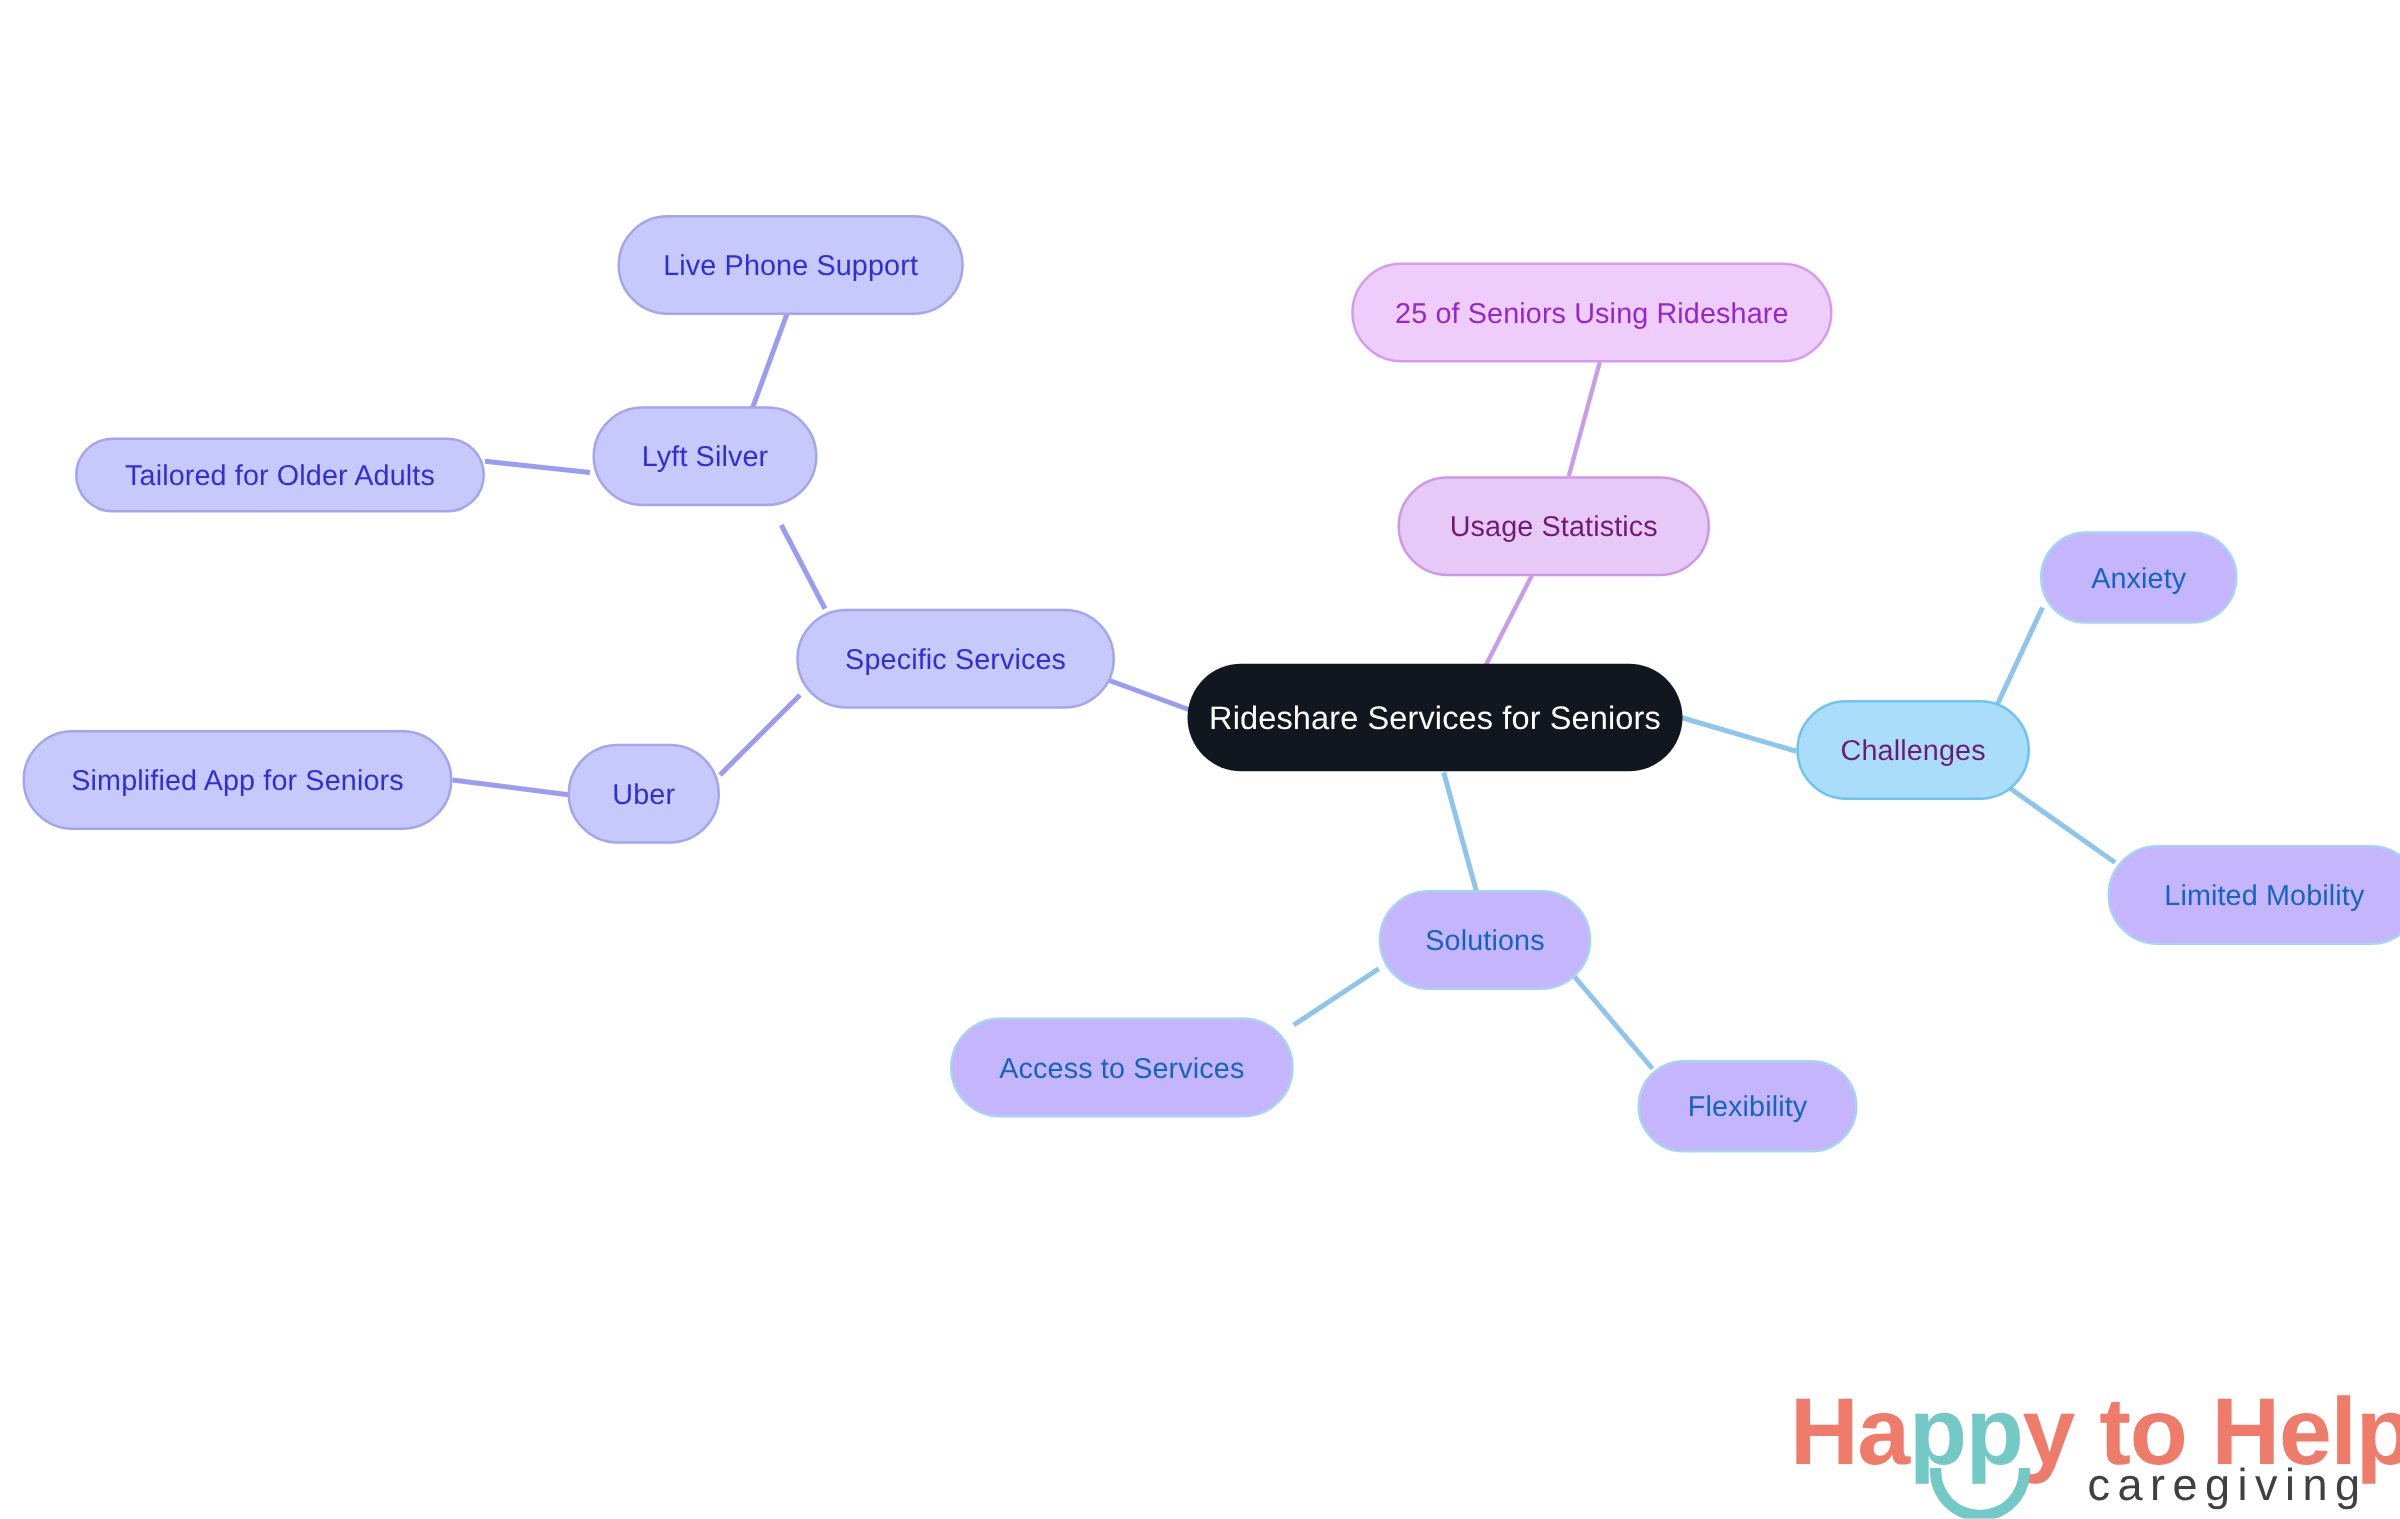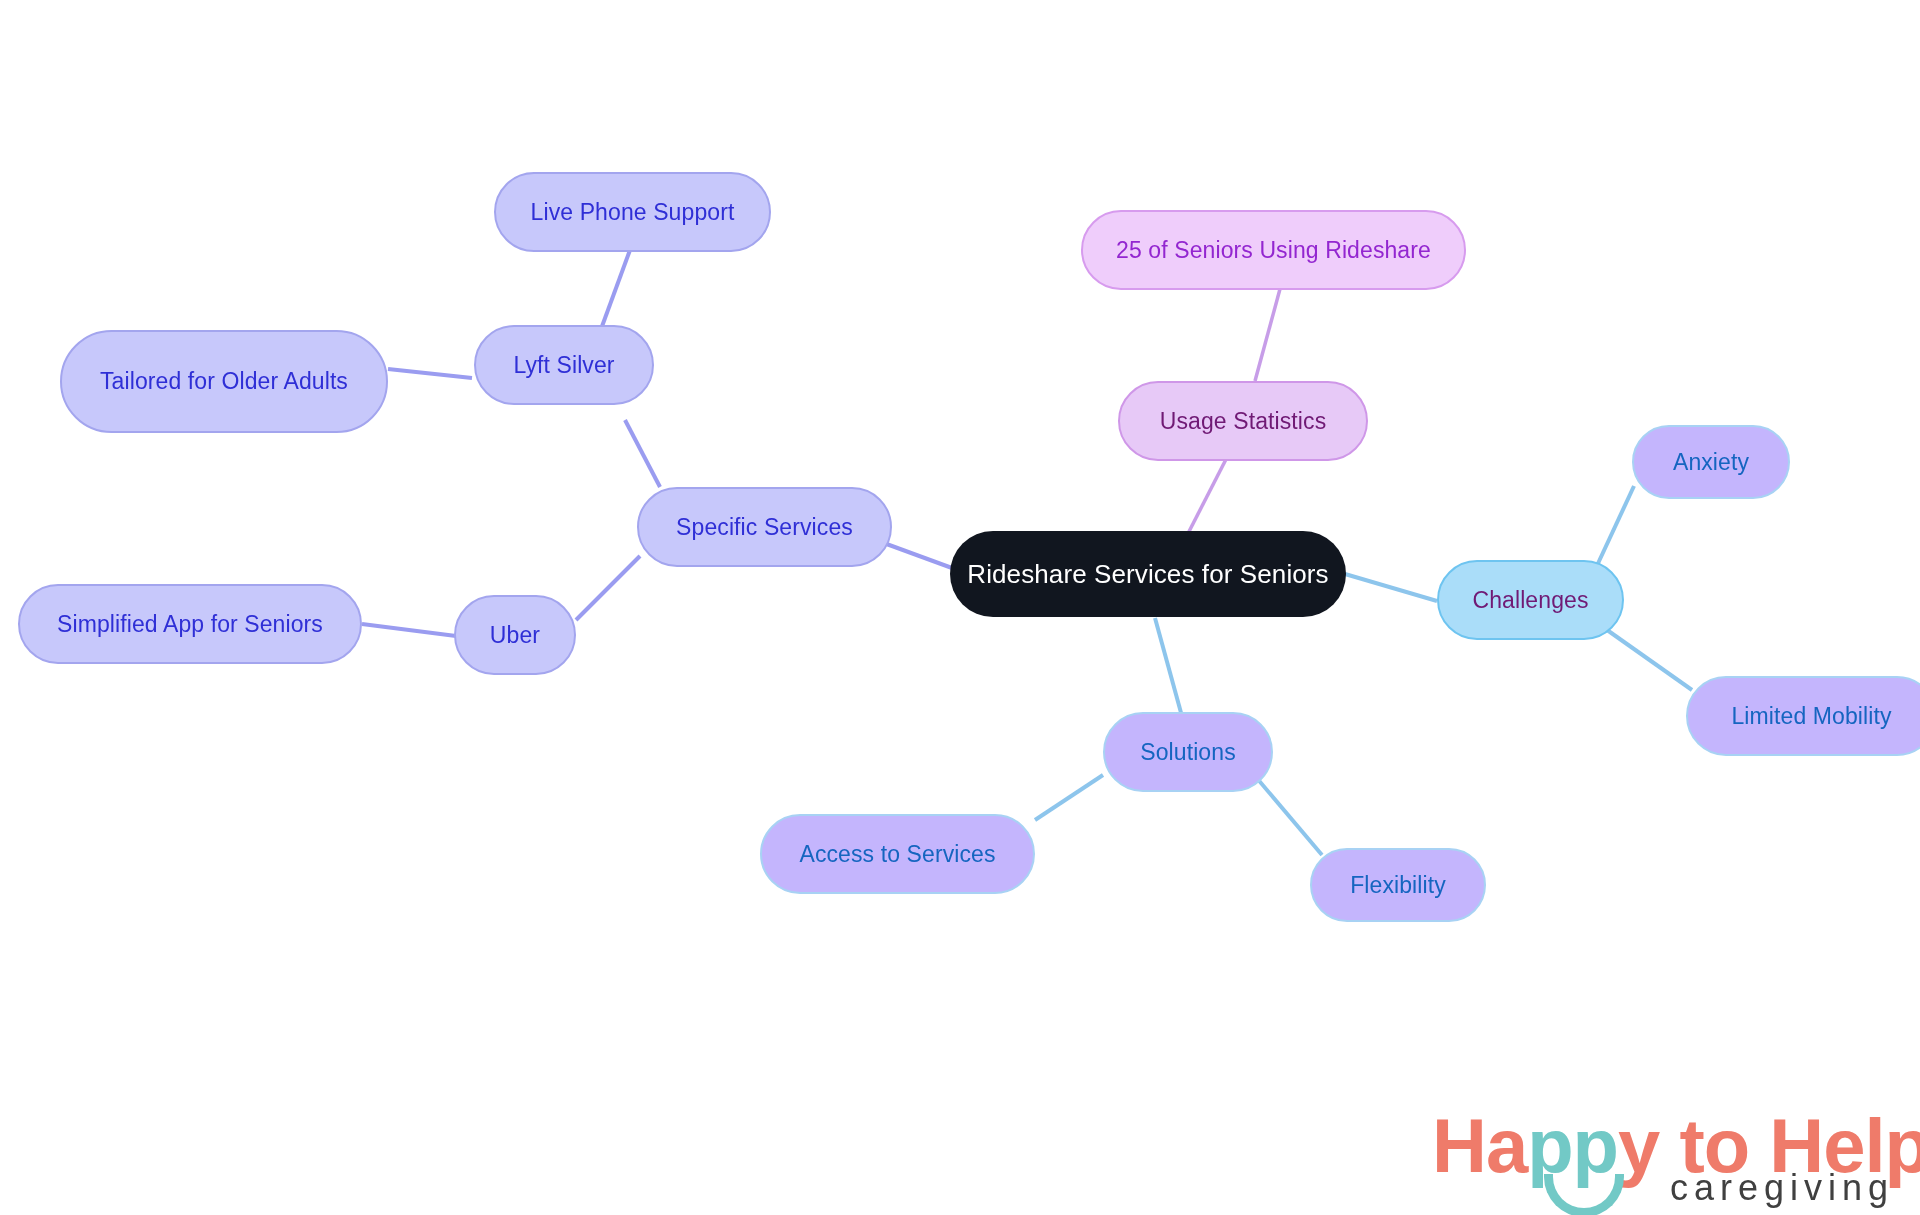--- a/index.html
+++ b/index.html
@@ -151,21 +151,21 @@
   </div>
 
   <div class="node periwinkle" style="left:474px; top:325px; width:180px; height:80px;">
     <span>Lyft Silver</span>
   </div>
 
   <div class="node periwinkle" style="left:494px; top:172px; width:277px; height:80px;">
     <span>Live Phone Support</span>
   </div>
 
-  <div class="node periwinkle" style="left:60px; top:330px; width:328px; height:103px;">
+  <div class="node periwinkle" style="left:60px; top:350px; width:328px; height:60px;">
     <span>Tailored for Older Adults</span>
   </div>
 
   <div class="node periwinkle" style="left:454px; top:595px; width:122px; height:80px;">
     <span>Uber</span>
   </div>
 
   <div class="node periwinkle" style="left:18px; top:584px; width:344px; height:80px;">
     <span>Simplified App for Seniors</span>
   </div>

